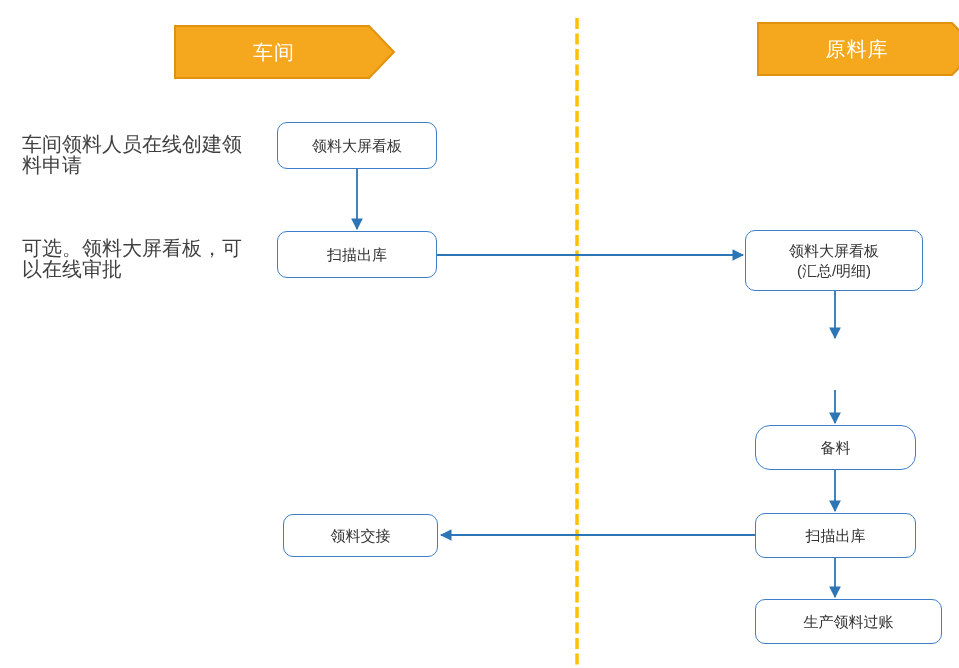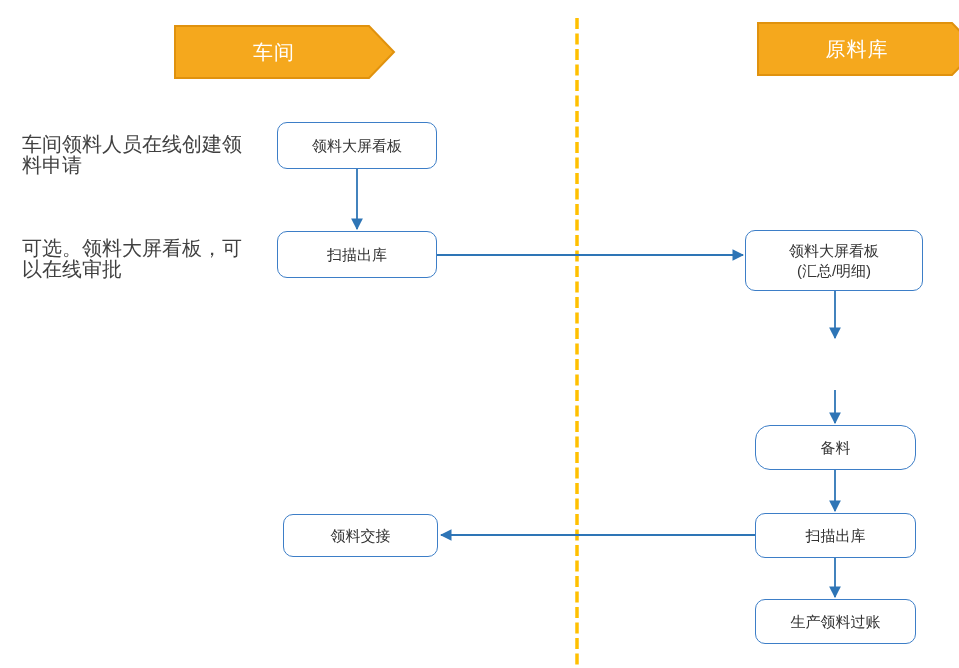--- a/index.html
+++ b/index.html
@@ -117,15 +117,15 @@
   <div class="node" style="left:283px; top:514px; width:155px; height:43px;">领料交接</div>
 
   <div class="node" style="left:745px; top:230px; width:178px; height:61px;">领料大屏看板
 (汇总/明细)</div>
 
 
   <div class="node" style="left:755px; top:425px; width:161px; height:45px;border-radius:15px;">备料</div>
 
   <div class="node" style="left:755px; top:513px; width:161px; height:45px;">扫描出库</div>
 
-  <div class="node" style="left:755px; top:599px; width:161px; height:45px;">生产领料过账</div>
+  <div class="node" style="left:755px; top:599px; width:187px; height:45px;">生产领料过账</div>
 
 </div>
 
 </body></html>

